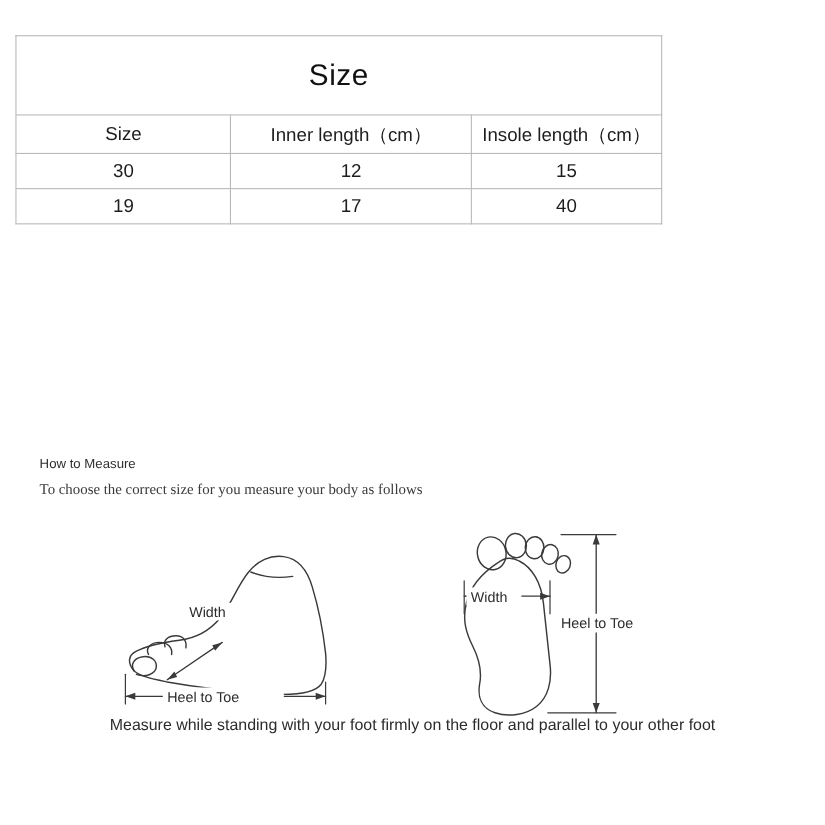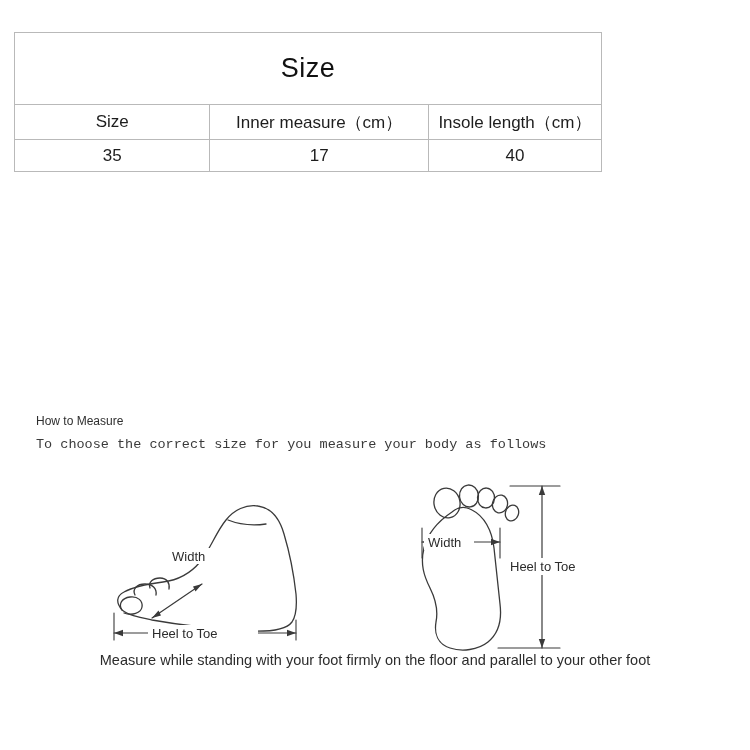--- a/index.html
+++ b/index.html
@@ -66,21 +66,21 @@
   .measure-title {
     font-size: 12px;
     color: #2e2e2e;
     margin: 0 0 9px 0;
     font-family: "Liberation Sans", sans-serif;
   }
   .measure-sub {
     font-size: 13.5px;
     color: #3a3a3a;
     margin: 0;
-    font-family: Liberation Mono, monospace;
+    font-family: Liberation Serif, serif;
   }
 
   .diagram {
     position: absolute;
     left: 0px;
     top: 470px;
     width: 750px;
     height: 200px;
   }
 
@@ -112,25 +112,30 @@
         <col class="col-a">
           <col class="col-b">
           <col class="col-c">
       </colgroup>
       <tbody>
         <tr>
           <td class="title-cell" colspan="3">Size</td>
         </tr>
         <tr class="header-row">
           <td>Size</td>
-          <td>Inner measure（cm）</td>
+          <td>Inner length（cm）</td>
           <td>Insole length（cm）</td>
         </tr>
         <tr>
-          <td>35</td>
+          <td>30</td>
+          <td>12</td>
+          <td>15</td>
+        </tr>
+        <tr>
+          <td>19</td>
           <td>17</td>
           <td>40</td>
         </tr>
       </tbody>
     </table>
   </div>
 
   <div class="measure-block">
     <p class="measure-title">How to Measure</p>
     <p class="measure-sub">To choose the correct size for you measure your body as follows</p>

